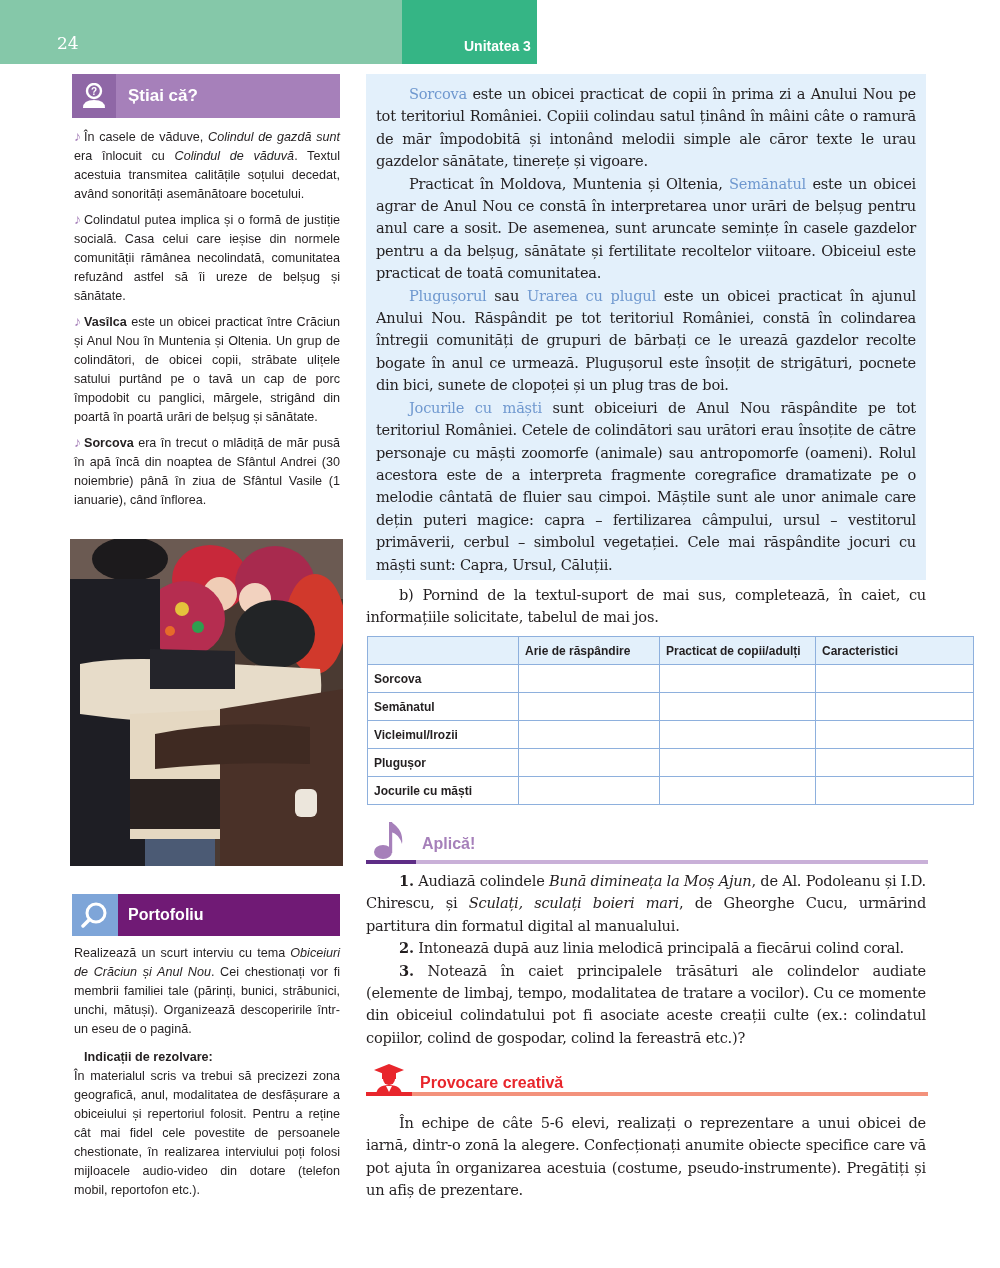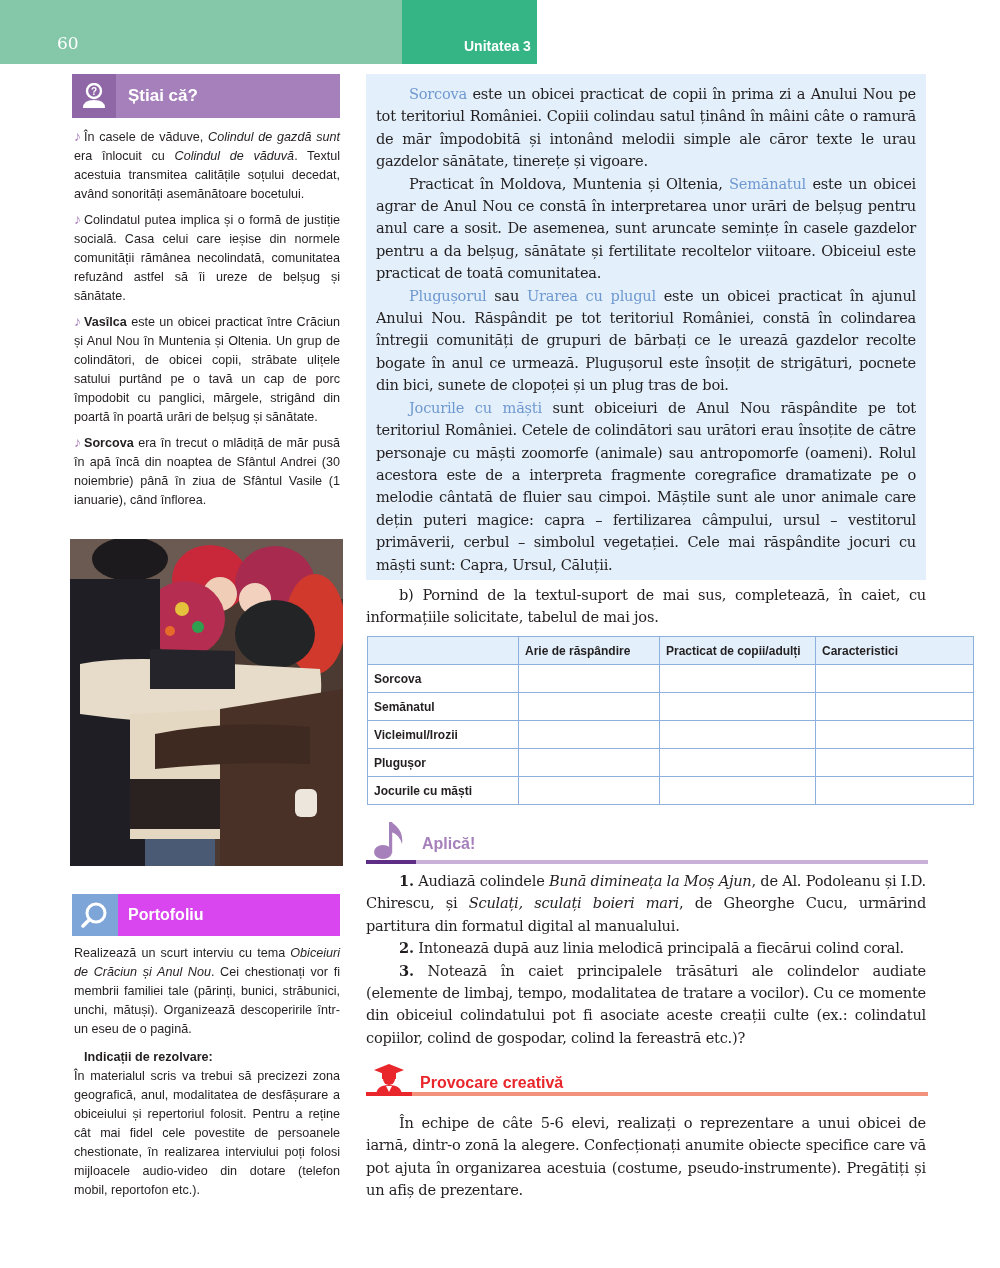--- a/index.html
+++ b/index.html
@@ -18,21 +18,21 @@
   .stiai-title { margin-left: 12px; font-family: "Liberation Sans", sans-serif; font-weight: bold; font-size: 17px; color: #ffffff; }
 
   .side-text { position: absolute; left: 74px; width: 266px; font-family: "Liberation Sans", sans-serif; font-size: 12.6px; line-height: 19px; color: #231f20; text-align: justify; }
   .side-text p { margin-bottom: 7px; }
   .note { display: inline-block; color: #a680ba; font-size: 14px; line-height: 10px; margin-right: 3px; }
   .side-text i { font-style: italic; }
   .side-text b { font-weight: bold; }
 
   .photo { position: absolute; left: 70px; top: 539px; width: 273px; height: 327px; overflow: hidden; background: #3b2d26; }
 
-  .portof-bar { position: absolute; left: 72px; top: 894px; width: 268px; height: 42px; background: #d946ef; display: flex; align-items: center; }
+  .portof-bar { position: absolute; left: 72px; top: 894px; width: 268px; height: 42px; background: #701a75; display: flex; align-items: center; }
   .portof-iconbox { width: 46px; height: 42px; background: #7ea5d8; display: flex; align-items: center; justify-content: center; }
   .portof-title { margin-left: 10px; font-family: "Liberation Sans", sans-serif; font-weight: bold; font-size: 16px; color: #ffffff; }
 
   
   .blue-box { position: absolute; left: 366px; top: 74px; width: 560px; height: 506px; background: #e3f0fb; }
   .main-text { position: absolute; left: 366px; width: 560px; font-family: "DejaVu Serif", serif; font-size: 14.6px; line-height: 22.4px; color: #231f20; text-align: justify; letter-spacing: -0.25px; }
   .main-text p { text-indent: 33px; }
   .kw { color: #6f98cf; }
   .main-text i { font-style: italic; }
 
@@ -44,21 +44,21 @@
   .sect-head { position: absolute; left: 366px; width: 562px; height: 46px; }
   .sect-line-thick { position: absolute; left: 0; bottom: 0; height: 4px; }
   .sect-line-thin { position: absolute; right: 0; bottom: 0; height: 4px; }
   .sect-title { position: absolute; font-family: "Liberation Sans", sans-serif; font-weight: bold; font-size: 16px; }
 </style>
 </head>
 <body>
 
 <div class="hdr-left"></div>
 <div class="hdr-right"></div>
-<div class="page-num">60</div>
+<div class="page-num">24</div>
 <div class="unit-label">Unitatea 3</div>
 
 <div class="stiai-bar">
   <div class="stiai-iconbox">
     <svg width="24" height="26" viewBox="0 0 24 26">
       <circle cx="12" cy="8" r="7" fill="none" stroke="#fff" stroke-width="2.4"></circle>
       <text x="12" y="12" text-anchor="middle" font-family="Liberation Sans, sans-serif" font-weight="bold" font-size="10" fill="#fff">?</text>
       <path d="M1 25 Q1 17 12 17 Q23 17 23 25 Z" fill="#fff"></path>
     </svg>
   </div>

